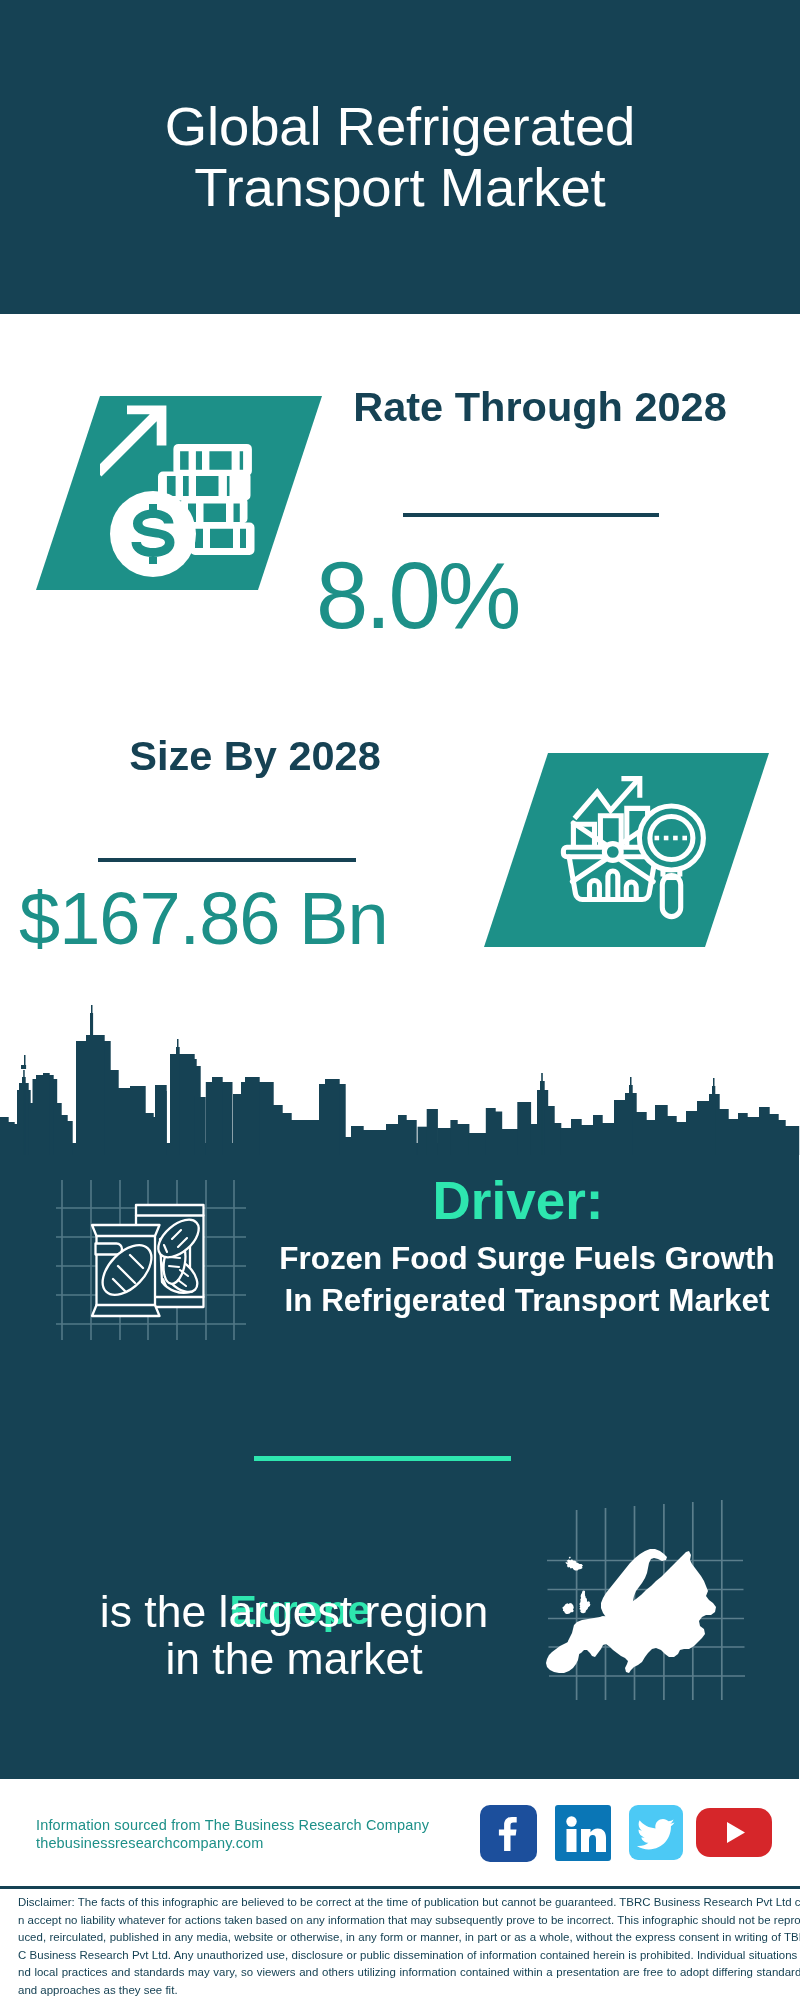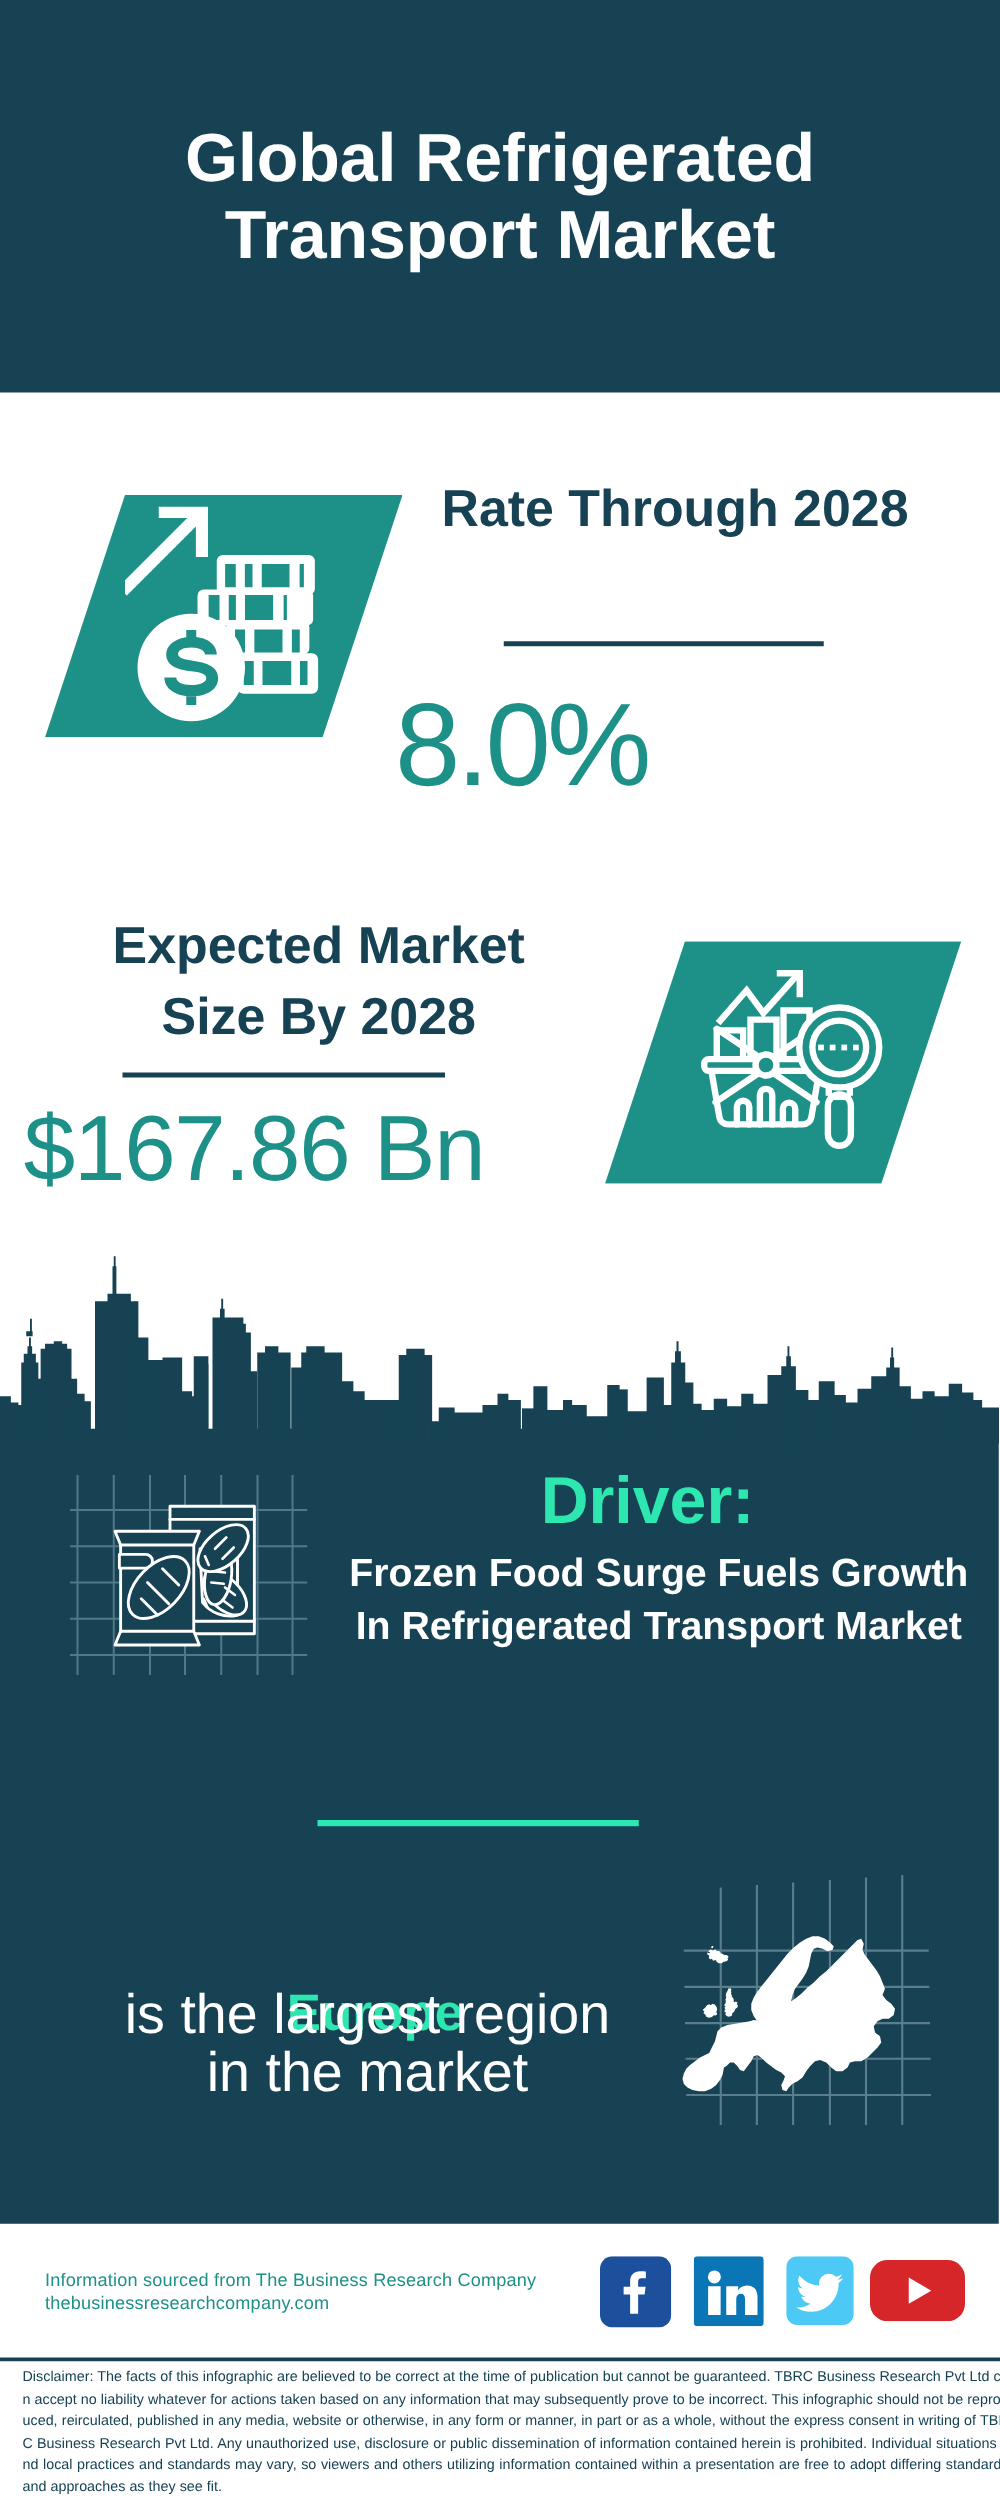--- a/index.html
+++ b/index.html
@@ -3,21 +3,21 @@
 <meta charset="utf-8">
 <title>Global Refrigerated Transport Market</title>
 <style>
   html,body{margin:0;padding:0;}
   body{width:800px;height:2000px;background:#ffffff;font-family:"Liberation Sans",sans-serif;overflow:hidden;}
   .page{position:relative;width:800px;height:2000px;background:#fff;}
 
   
   .header{position:absolute;left:0;top:0;width:800px;height:314px;background:#164254;}
   .header-title{position:absolute;left:0;top:96px;width:800px;text-align:center;color:#fff;
-    font-size:54.5px;font-weight:700;line-height:61px;letter-spacing:-0.1px;}
+    font-size:54.5px;font-weight:400;line-height:61px;letter-spacing:-0.1px;}
 
   
   .para{position:absolute;background:#1D9088;clip-path:polygon(64px 0, 100% 0, calc(100% - 64px) 100%, 0 100%);}
   .icon-wrap{position:absolute;}
 
   .stat-label{position:absolute;color:#164254;font-size:41.5px;font-weight:700;line-height:57px;text-align:center;}
   .stat-rule{position:absolute;height:4px;background:#164254;}
   .stat-value{position:absolute;color:#1D9088;font-weight:400;}
 
   
@@ -109,21 +109,20 @@
       </g>
     </svg>
   </div>
   <div class="stat-label" id="lab1">
     <div>Rate Through 2028</div>
   </div>
   <div class="stat-rule" id="rule1"></div>
   <div class="stat-value" id="val1">8.0%</div>
 
   <div class="stat-label" id="lab2">
-    <div>Expected Market</div>
     <div>Size By 2028</div>
   </div>
   <div class="stat-rule" id="rule2"></div>
   <div class="stat-value" id="val2">$167.86 Bn</div>
   <div class="para" id="para2"></div>
   <div class="icon-wrap" id="icon2">
     <svg viewBox="558 773 155 150" width="155" height="150" xmlns="http://www.w3.org/2000/svg" style="overflow:visible">
       <defs>
         <mask id="m2">
           <rect x="560" y="765" width="165" height="165" fill="#fff"></rect>

